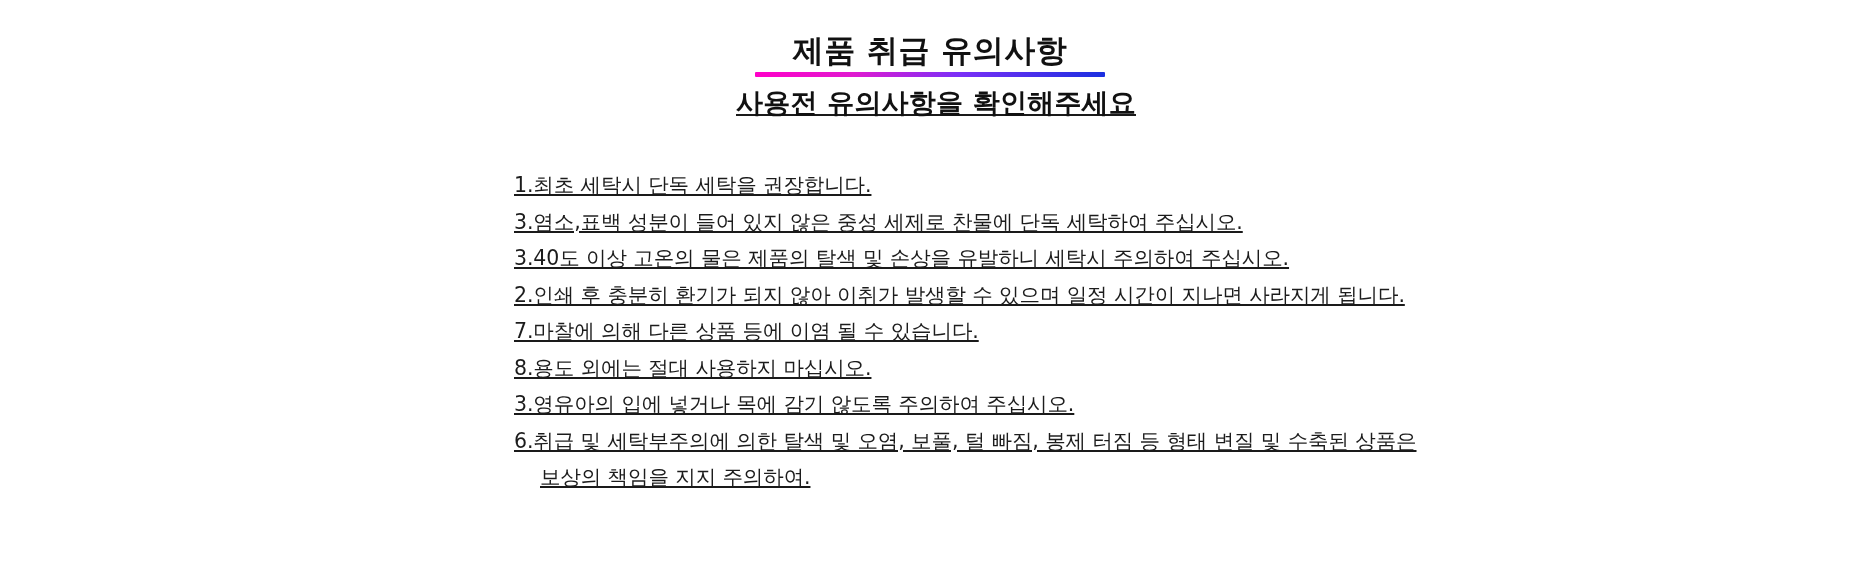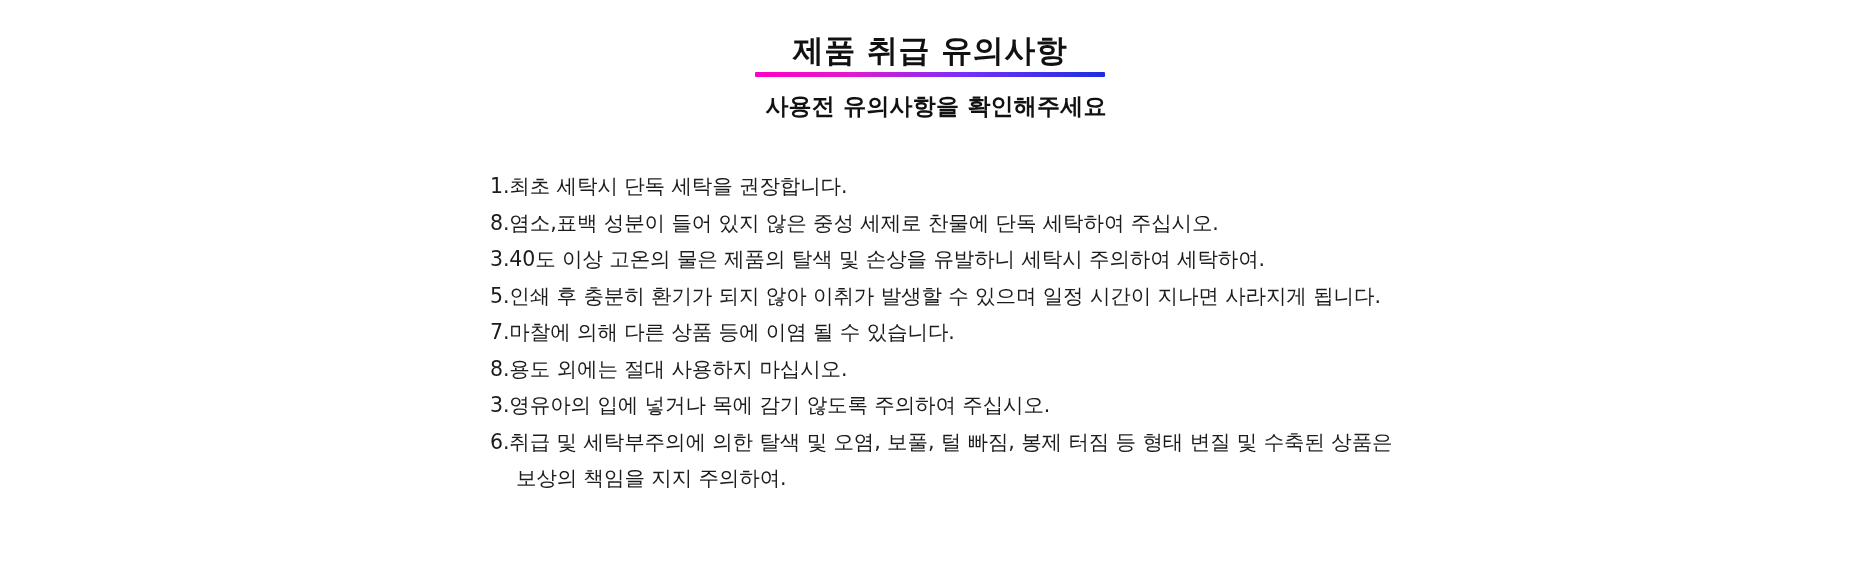--- a/index.html
+++ b/index.html
@@ -13,20 +13,21 @@
     height: 583px;
     font-family: "DejaVu Sans", "Liberation Sans", sans-serif;
     color: #1a1a1a;
     overflow: hidden;
   }
   .page {
     position: relative;
     width: 1860px;
     height: 466px;
     box-sizing: border-box;
+    text-decoration: underline;
   }
   .header {
     text-align: center;
     padding-top: 30px;
   }
   .title {
     font-size: 31px;
     font-weight: 700;
     letter-spacing: 0.5px;
     color: #111111;
@@ -40,62 +41,63 @@
     line-height: 0;
   }
   .rule {
     display: inline-block;
     width: 350px;
     height: 5px;
     background: linear-gradient(to right, #ff00c8 0%, #e01ad0 28%, #7b2ff7 58%, #1a2fe0 100%);
     border-radius: 1px;
   }
   .subtitle {
-    margin-top: 14px;
-    font-size: 23px;
+    margin-top: 8px;
+    font-size: 27px;
     font-weight: 700;
     color: #111111;
     letter-spacing: 0.2px;
     padding-left: 12px;
   }
   .notice-list {
     margin: 46px 0 0 0;
     padding: 0 0 0 490px;
     list-style: none;
   }
   .notice-item {
     font-size: 20.5px;
     line-height: 36.5px;
     color: #1c1c1c;
     white-space: pre-wrap;
     font-weight: 400;
     letter-spacing: -0.1px;
+    margin-left: 24px;
   }
   .notice-item.continuation {
     padding-left: 26px;
   }
 </style>
 </head>
 <body>
 
 <div class="page">
 
   <div class="header">
     <div class="title">제품 취급 유의사항</div>
     <div class="rule-wrap">
       <div class="rule"></div>
     </div>
     <div class="subtitle">사용전 유의사항을 확인해주세요</div>
   </div>
 
   <ul class="notice-list">
     <li class="notice-item">1.최초 세탁시 단독 세탁을 권장합니다.</li>
-    <li class="notice-item">8.염소,표백 성분이 들어 있지 않은 중성 세제로 찬물에 단독 세탁하여 주십시오.</li>
-    <li class="notice-item">3.40도 이상 고온의 물은 제품의 탈색 및 손상을 유발하니 세탁시 주의하여 세탁하여.</li>
-    <li class="notice-item">5.인쇄 후 충분히 환기가 되지 않아 이취가 발생할 수 있으며 일정 시간이 지나면 사라지게 됩니다.</li>
+    <li class="notice-item">3.염소,표백 성분이 들어 있지 않은 중성 세제로 찬물에 단독 세탁하여 주십시오.</li>
+    <li class="notice-item">3.40도 이상 고온의 물은 제품의 탈색 및 손상을 유발하니 세탁시 주의하여 주십시오.</li>
+    <li class="notice-item">2.인쇄 후 충분히 환기가 되지 않아 이취가 발생할 수 있으며 일정 시간이 지나면 사라지게 됩니다.</li>
     <li class="notice-item">7.마찰에 의해 다른 상품 등에 이염 될 수 있습니다.</li>
     <li class="notice-item">8.용도 외에는 절대 사용하지 마십시오.</li>
     <li class="notice-item">3.영유아의 입에 넣거나 목에 감기 않도록 주의하여 주십시오.</li>
     <li class="notice-item">6.취급 및 세탁부주의에 의한 탈색 및 오염, 보풀, 털 빠짐, 봉제 터짐 등 형태 변질 및 수축된 상품은</li>
     <li class="notice-item continuation">보상의 책임을 지지 주의하여.</li>
   </ul>
 
 </div>
 
 </body></html>

